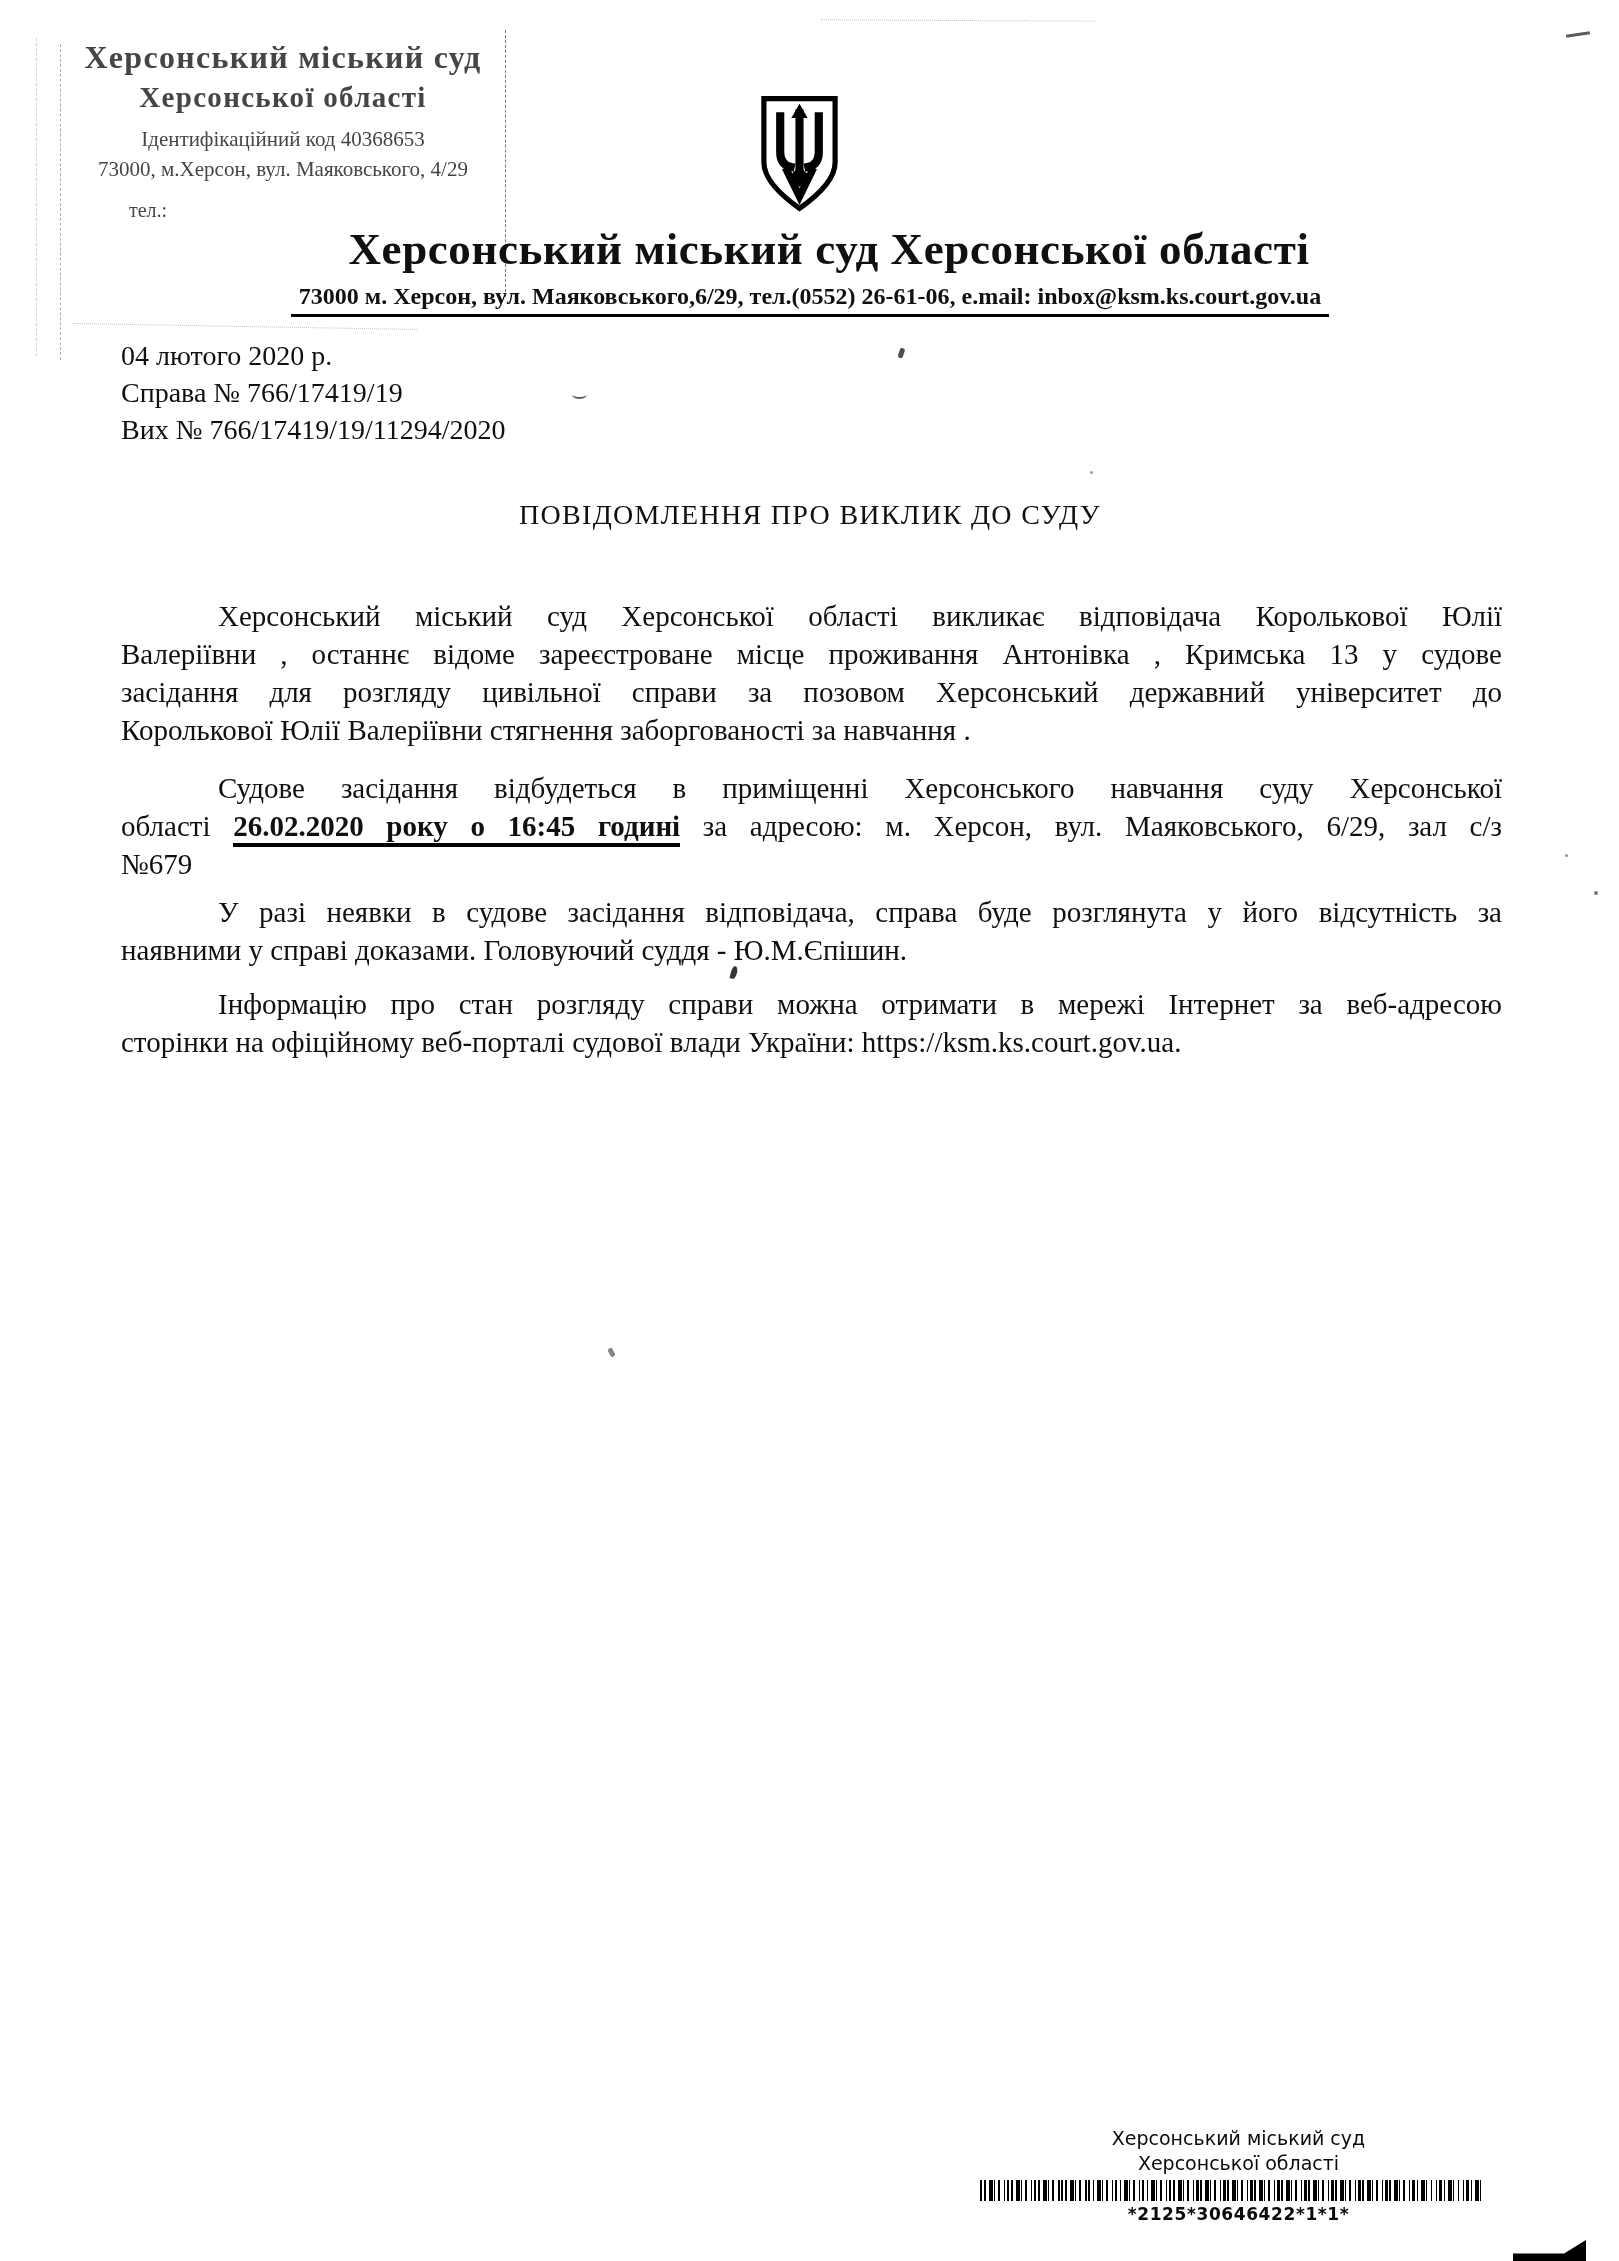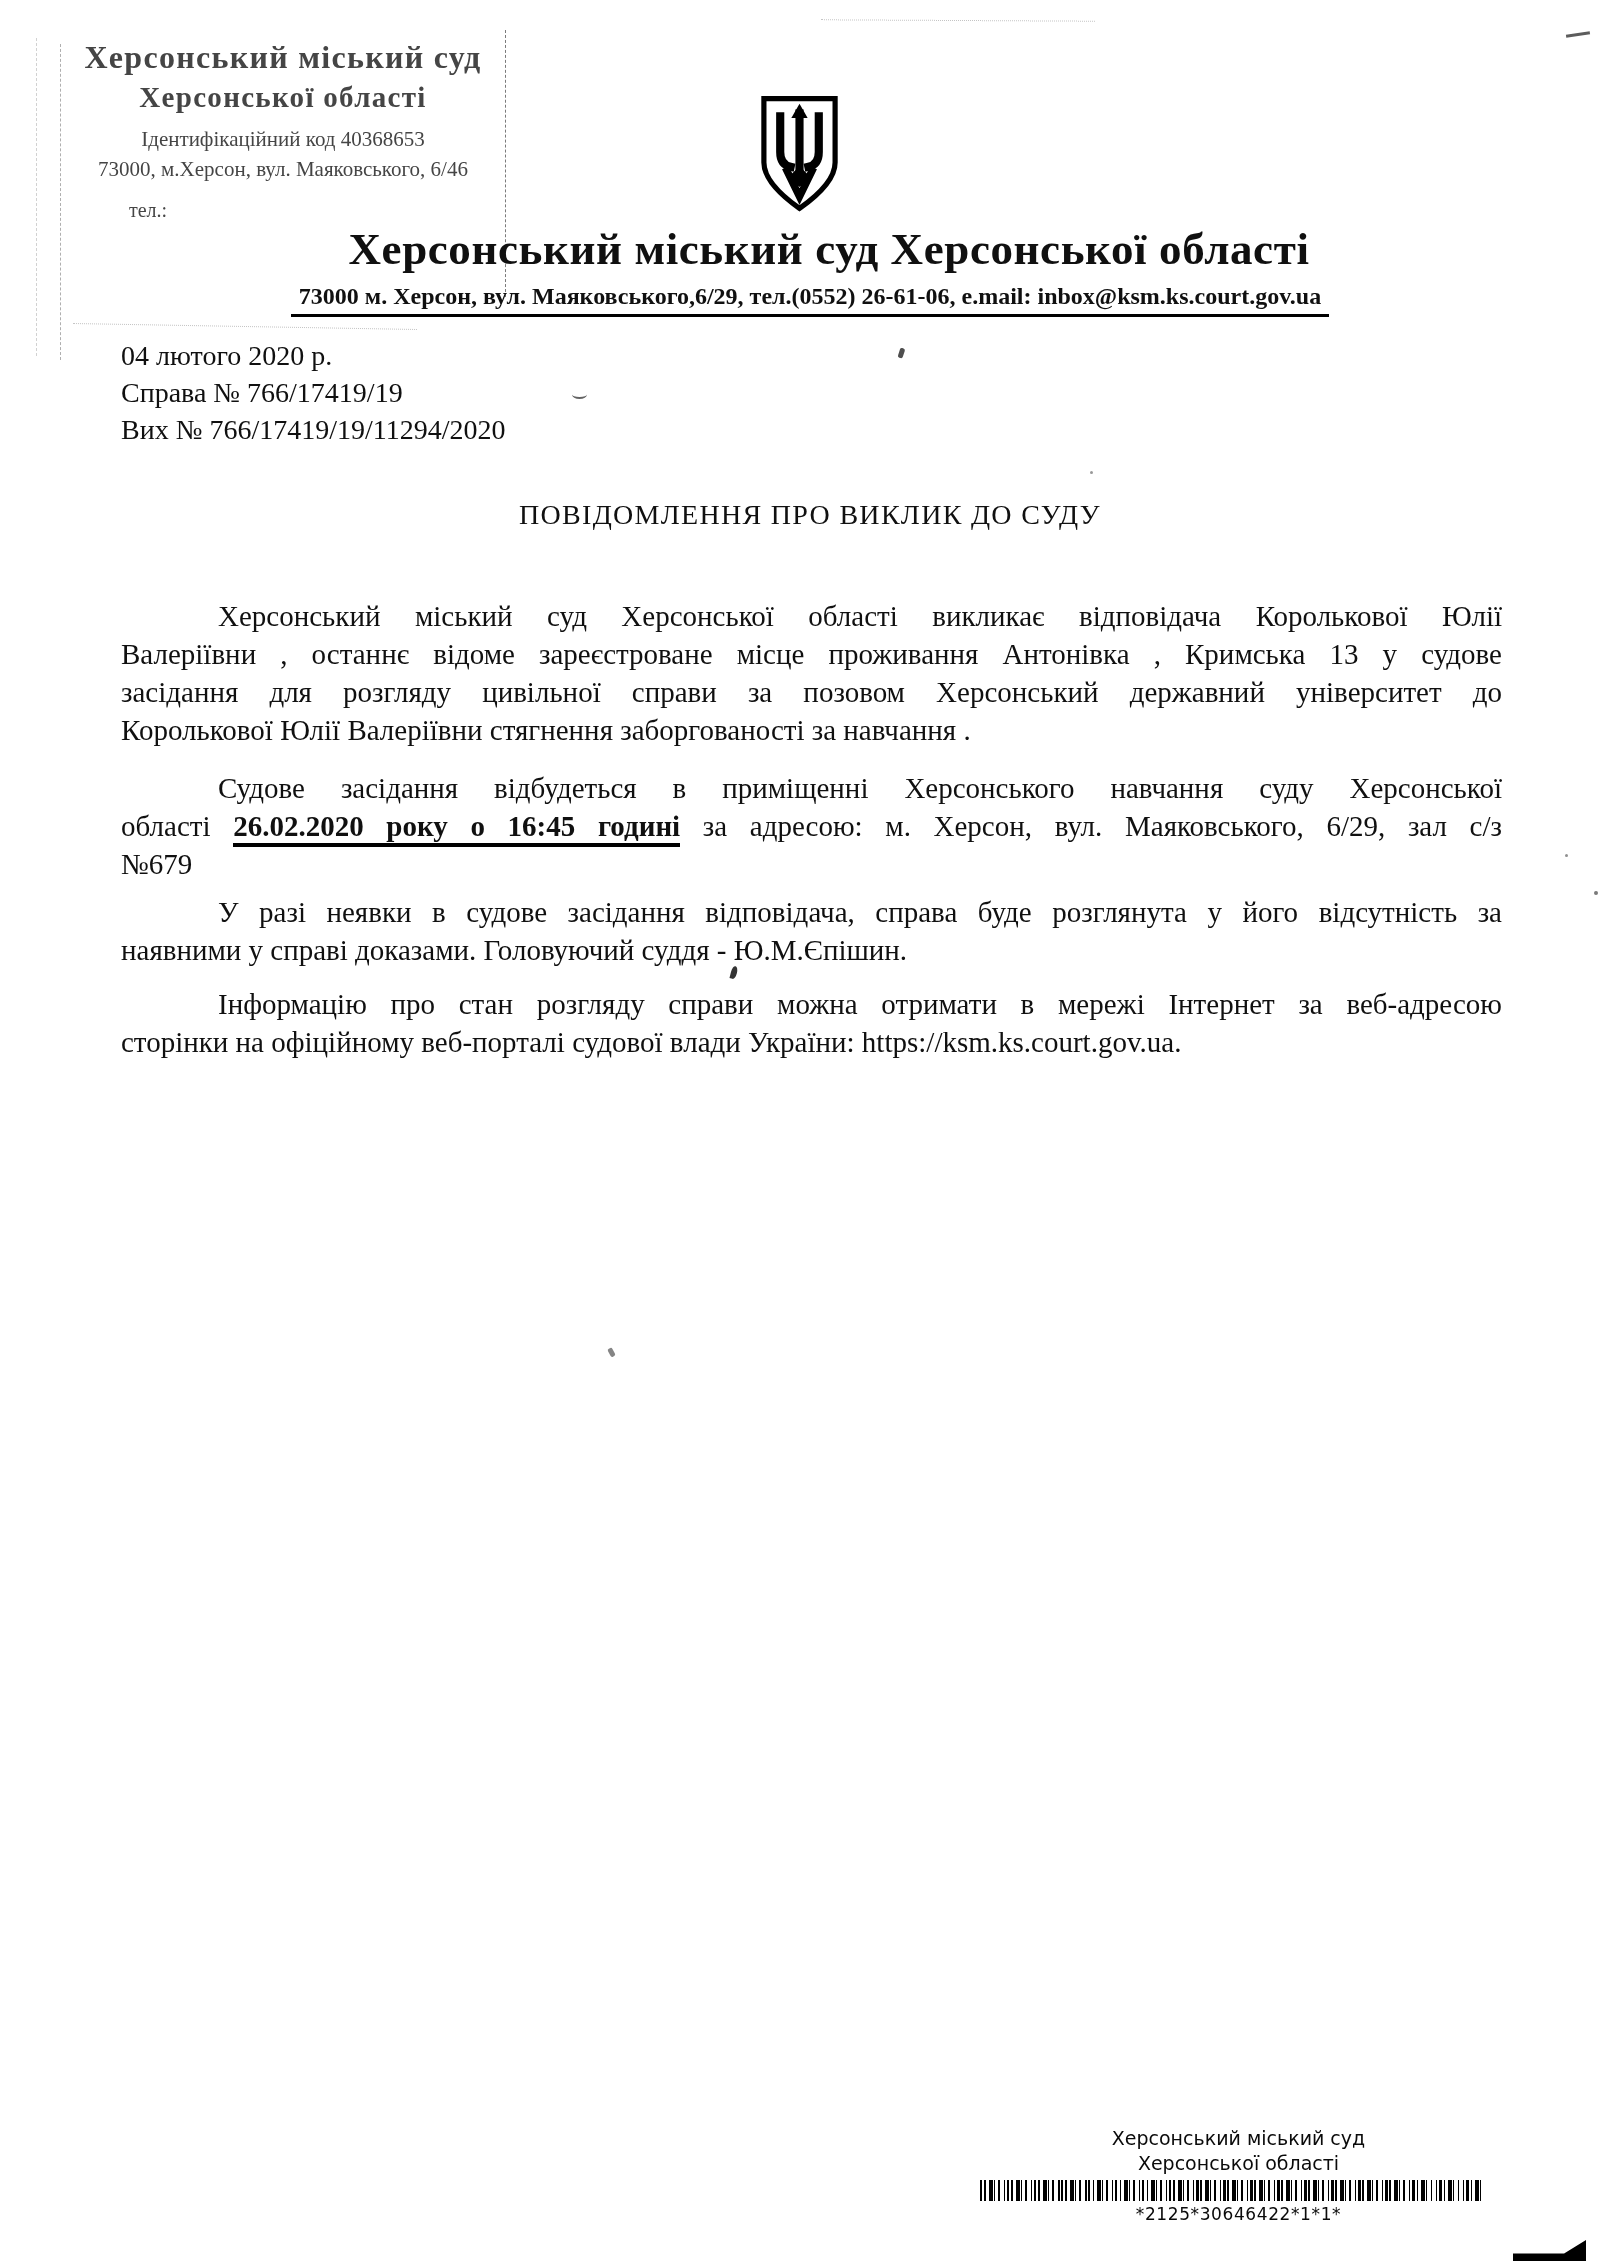--- a/index.html
+++ b/index.html
@@ -48,21 +48,21 @@
   .summons{font-weight:bold;border-bottom:4.5px solid #000;padding-bottom:1.3px;}
 
   
   .footer{position:absolute;left:980px;width:517px;top:2126px;text-align:center;
     font-family:"DejaVu Sans",sans-serif;font-size:19px;line-height:25px;color:#0a0a0a;}
   .barcode{margin:3.8px 0 1.3px;height:21px;width:503px;
     background:repeating-linear-gradient(90deg,
       #000 0 2.5px,#fff 2.5px 4.5px,#000 4.5px 5.7px,#fff 5.7px 9px,
       #000 9px 12.7px,#fff 12.7px 14px,#000 14px 15.3px,#fff 15.3px 18.5px,
       #000 18.5px 20.4px,#fff 20.4px 24px,#000 24px 25.5px,#fff 25.5px 27px);}
-  .barcode-caption{font-size:17px;letter-spacing:0.6px;font-weight:normal;}
+  .barcode-caption{font-size:17px;letter-spacing:0.6px;font-weight:bold;}
 
   
   .artifact{position:absolute;}
   .a-top-dots{left:821px;top:20.4px;width:274px;border-top:1.9px dotted #8a8a8a;opacity:.5;transform:rotate(.3deg);}
   .a-top-dash{left:1566px;top:33px;width:24px;height:3.2px;background:#333;opacity:.8;transform:rotate(-8deg);}
   .a-left-dashes{left:36px;top:38px;height:318px;border-left:1.9px dashed #8d8d8d;opacity:.4;}
   .a-under-stamp{left:73px;top:326px;width:344px;border-top:1.9px dotted #7b7b7b;opacity:.45;transform:rotate(1deg);}
   .a-tick1{left:899px;top:348px;width:4.5px;height:9.5px;background:#222;border-radius:1.9px;opacity:.8;transform:rotate(18deg);}
   .a-breve{left:572px;top:390px;width:15.3px;height:7px;border-bottom:2.5px solid #222;border-radius:50%;opacity:.7;}
   .a-tick2{left:609px;top:1348px;width:4.5px;height:9px;background:#333;border-radius:1.9px;opacity:.6;transform:rotate(-28deg);}
@@ -77,21 +77,21 @@
 <body>
 
 <div class="page">
 
   <div class="stamp">
     <div class="stamp-border-left"></div>
     <div class="stamp-border-right"></div>
     <div class="stamp-line1">Херсонський міський суд</div>
     <div class="stamp-line2">Херсонської області</div>
     <div class="stamp-id">Ідентифікаційний код 40368653</div>
-    <div class="stamp-addr">73000, м.Херсон, вул. Маяковського, 6/46</div>
+    <div class="stamp-addr">73000, м.Херсон, вул. Маяковського, 4/29</div>
     <div class="stamp-tel">тел.:</div>
   </div>
 
   <div class="emblem">
     <svg viewBox="0 0 120 160" width="89" height="121" aria-hidden="true">
       <path d="M12 6 H108 V92 Q108 120 60 154 Q12 120 12 92 Z" fill="#ffffff" stroke="#000" stroke-width="7"></path>
       <g stroke="#000" stroke-width="11" fill="none" stroke-linecap="square">
         <path d="M60 26 V118"></path>
         <path d="M34 30 V78 Q34 95 48 98"></path>
         <path d="M86 30 V78 Q86 95 72 98"></path>

